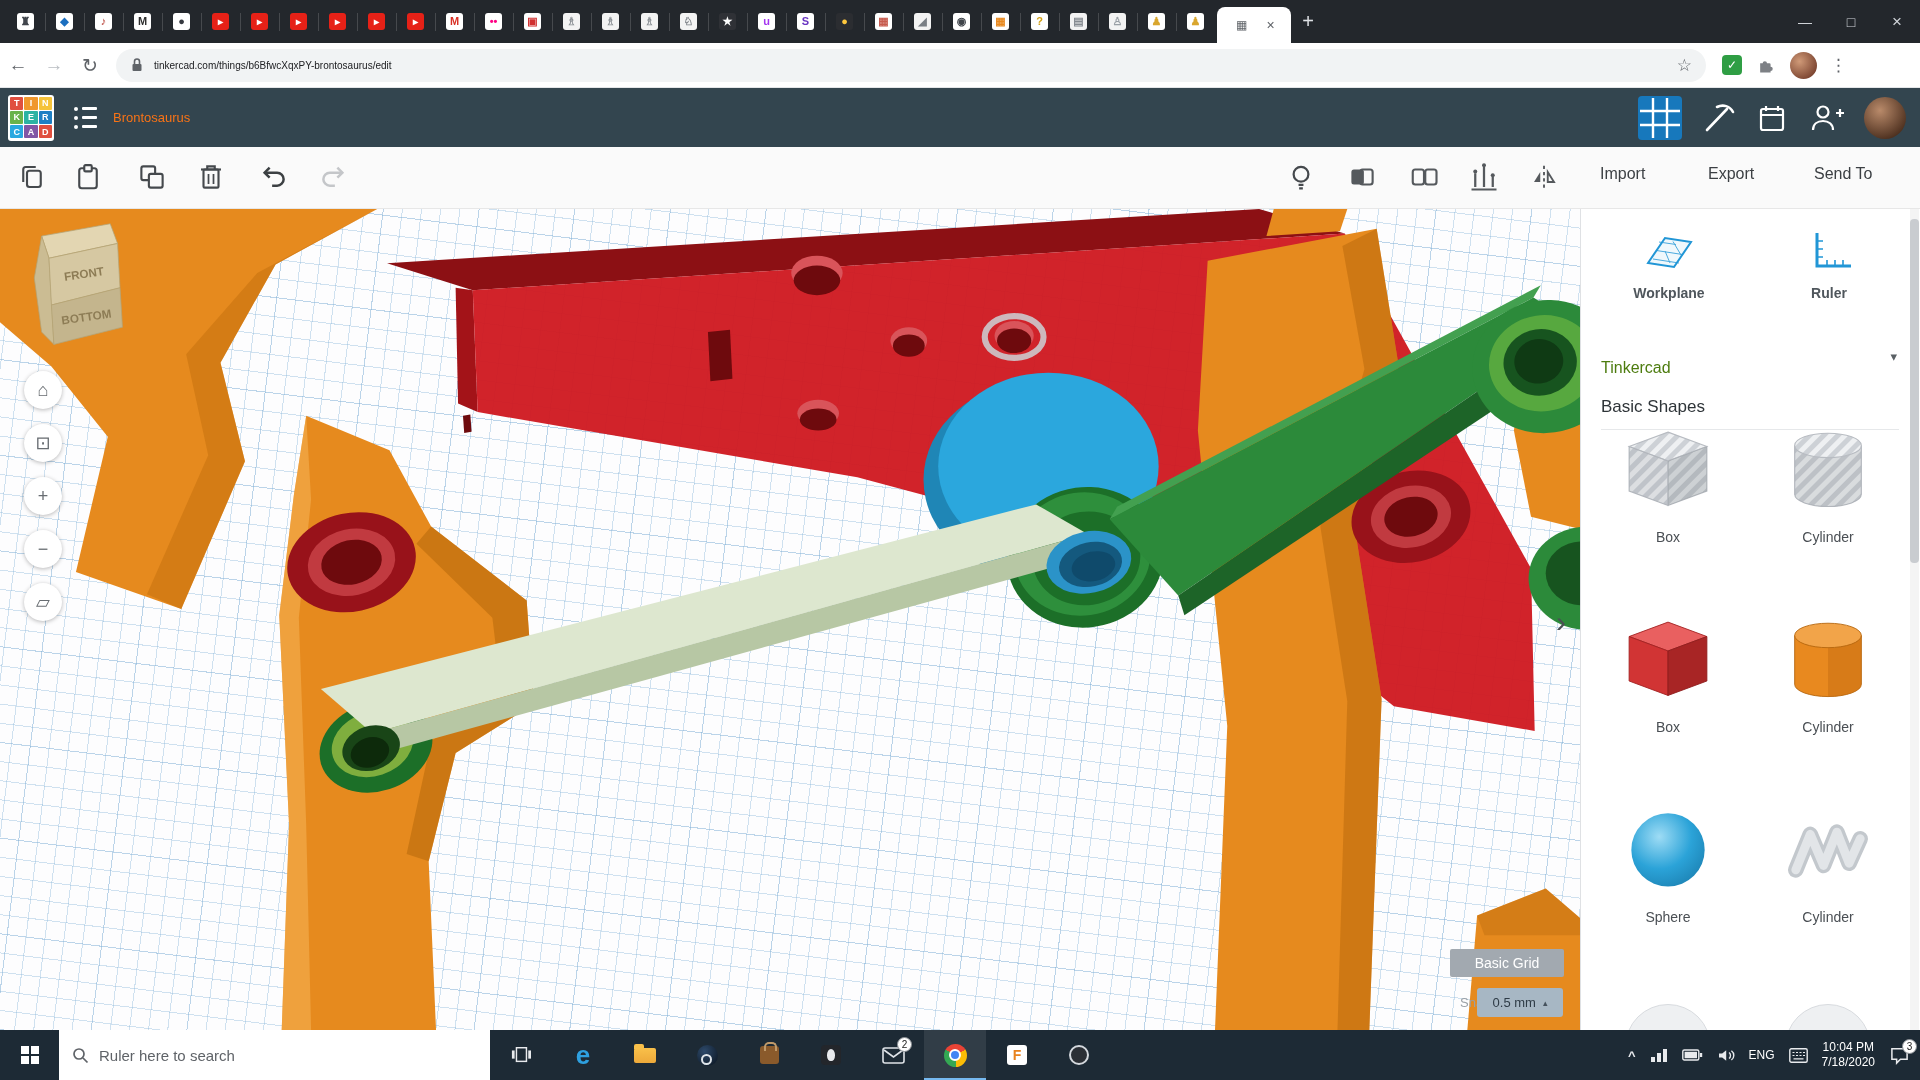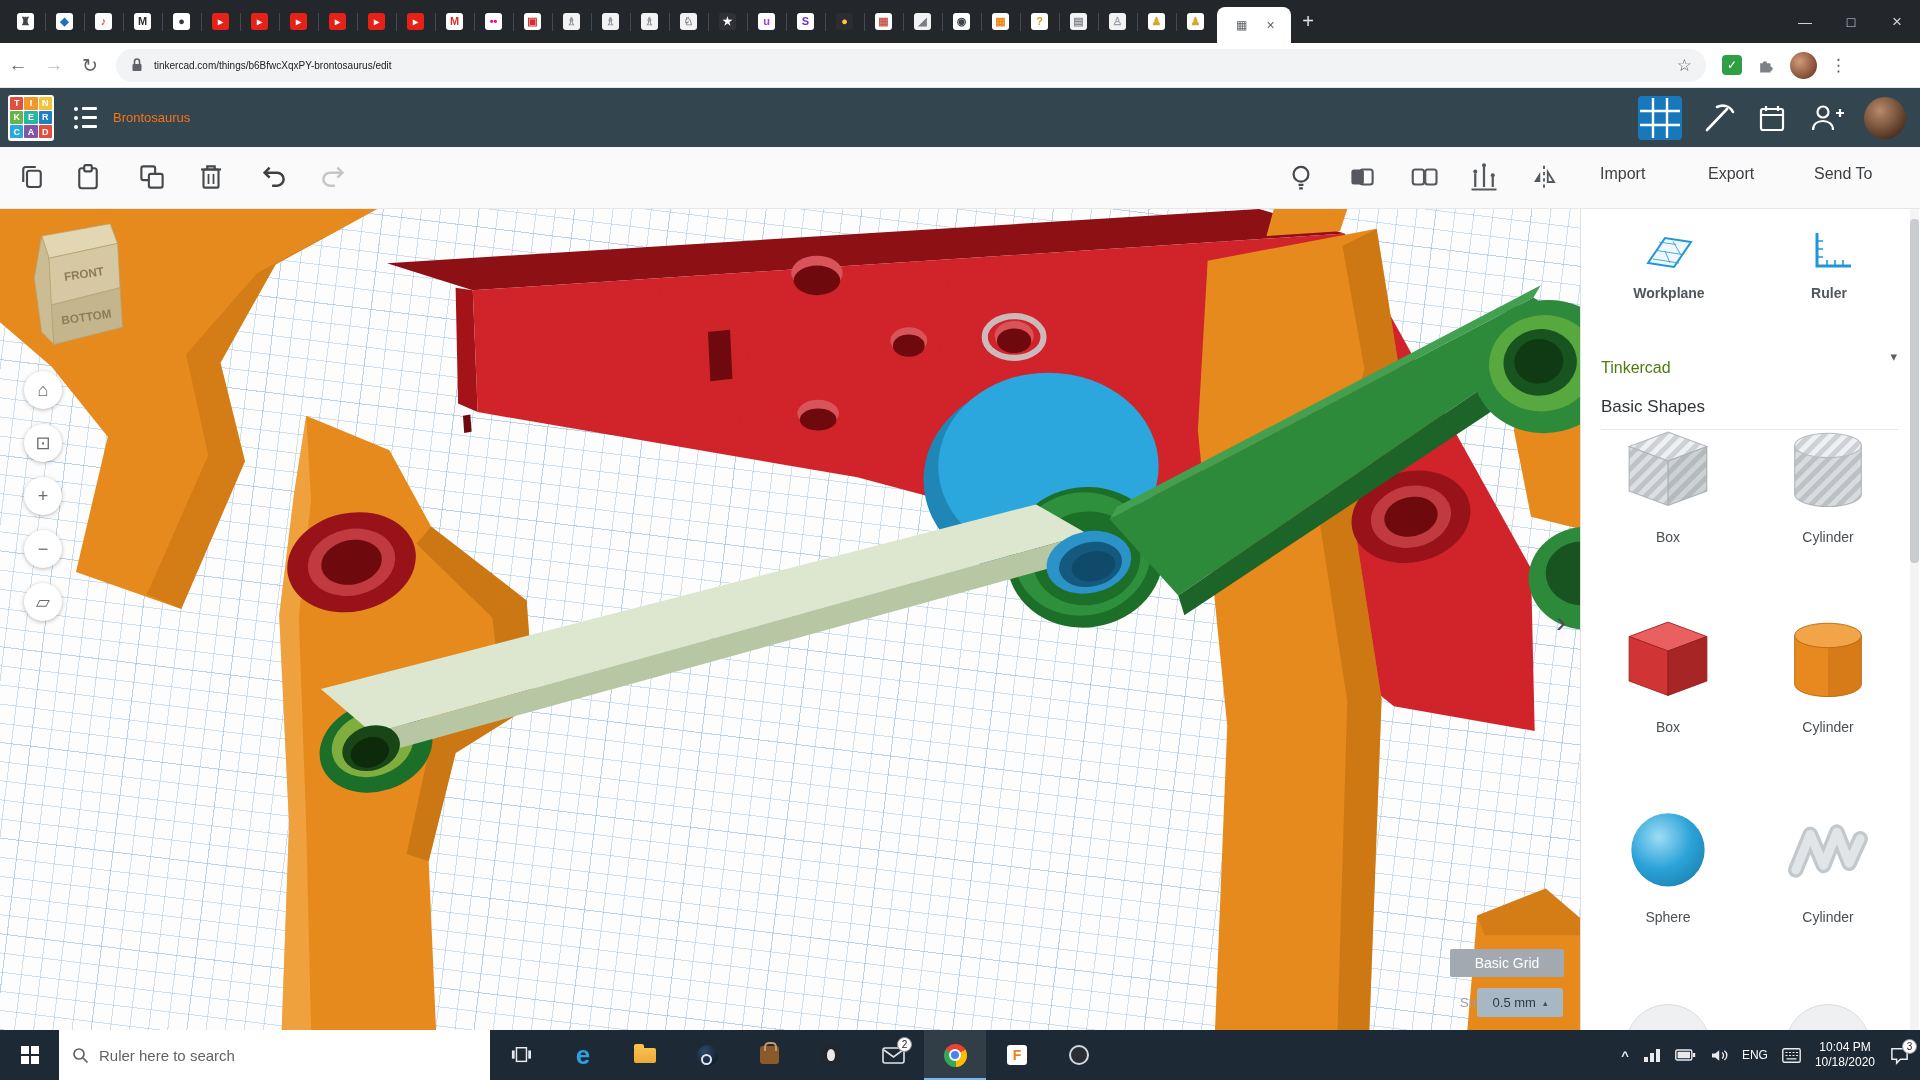--- a/index.html
+++ b/index.html
@@ -637,21 +637,21 @@
       <path d="M12 4.5 c2 1.4 2 4.6 0 6" fill="none" stroke="#e8eaed" stroke-width="1.4"></path>
       <path d="M14.4 2.8 c3.2 2.4 3.2 6.8 0 9.2" fill="none" stroke="#e8eaed" stroke-width="1.4"></path>
     </svg>
     <span class="tray-txt">ENG</span>
     <svg width="19" height="15" viewBox="0 0 19 15">
       <rect x="0.8" y="0.8" width="17.4" height="13.4" rx="1.5" fill="none" stroke="#e8eaed" stroke-width="1.4"></rect>
       <path d="M3.5 4.5h2 M7 4.5h2 M10.5 4.5h2 M14 4.5h2 M3.5 7.5h2 M7 7.5h2 M10.5 7.5h2 M14 7.5h2 M4.5 10.8h10" stroke="#e8eaed" stroke-width="1.2"></path>
     </svg>
     <div class="clockblk">
       <div>10:04 PM</div>
-      <div>10/18/2020</div>
+      <div>7/18/2020</div>
     </div>
     <div class="notif">
       <svg width="21" height="19" viewBox="0 0 22 20">
         <path d="M3 3 h16 v11 h-7 l-4 4 v-4 H3 Z" fill="none" stroke="#e8eaed" stroke-width="1.6"></path>
       </svg>
       <div class="badge">3</div>
     </div>
   </div>
 </div>
 

